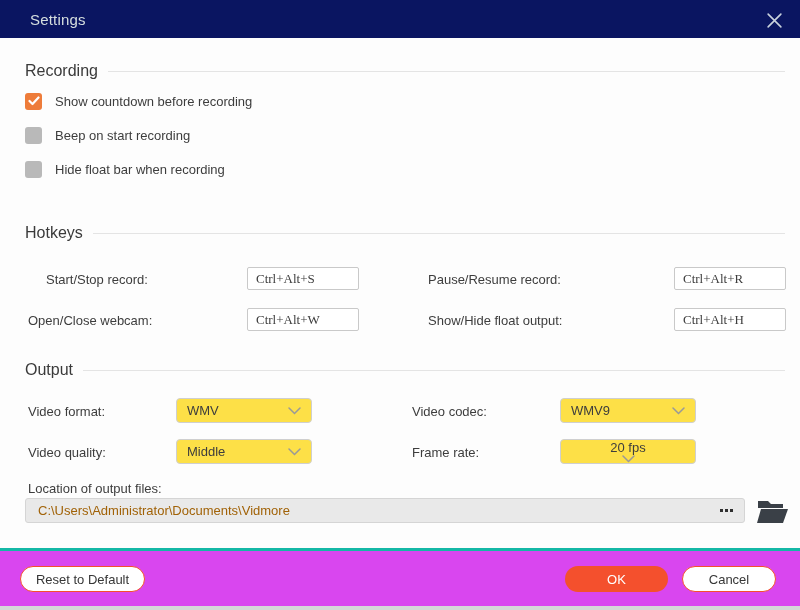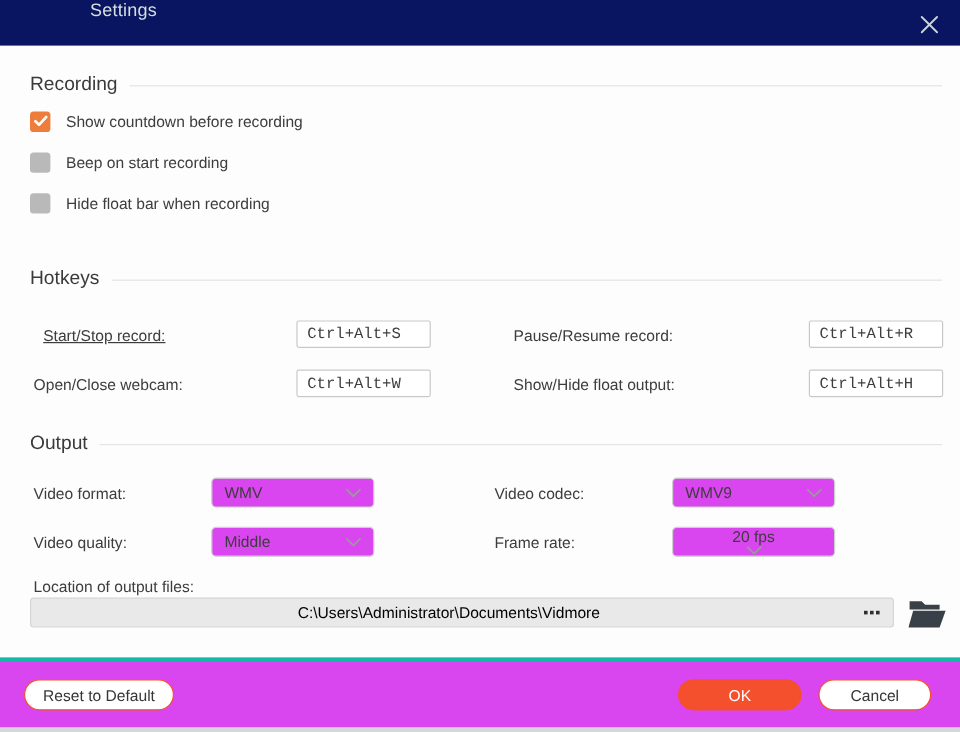--- a/index.html
+++ b/index.html
@@ -4,21 +4,21 @@
 <style>
   * { margin:0; padding:0; box-sizing:border-box; }
   html,body { background:#ffffff; }
   .window {
     position:relative; width:800px; height:610px; background:#fdfdfd;
     font-family:"Liberation Sans", "DejaVu Sans", sans-serif; overflow:hidden;
   }
   
   .titlebar {
     position:absolute; top:0; left:0; right:0; height:38px;
-    background:#0a1561; display:flex; padding-left:45px;
+    background:#0a1561; display:flex; align-items:center;
   }
   .titlebar-title { color:#d6dfdf; font-size:15px; margin-left:30px; letter-spacing:.2px; }
   .close-btn {
     position:absolute; right:14px; top:8px; width:24px; height:24px;
     display:flex; align-items:center; justify-content:center; cursor:pointer;
   }
   
   .section-head { position:absolute; left:25px; right:15px; display:flex; align-items:center; }
   .section-title { font-size:16px; color:#3a3a3a; white-space:nowrap; }
   .section-rule { flex:1; height:1px; background:#e4e4e4; margin-left:10px; }
@@ -27,37 +27,37 @@
   .checkbox { width:17px; height:17px; border-radius:3px; flex:0 0 auto; cursor:pointer;
               display:flex; align-items:center; justify-content:center; }
   .checkbox.checked { background:#ee7c3a; }
   .checkbox.unchecked { background:#b9b9b9; }
   .check-label { margin-left:13px; font-size:13px; color:#3d3d3d; }
   
   .field-label { position:absolute; font-size:13px; color:#3d3d3d; white-space:nowrap; }
   .hotkey-input {
     position:absolute; width:112px; height:23px; border:1px solid #c9c9c9; border-radius:2px;
     font-size:13px; color:#3d3d3d; padding:0 8px; background:#fff;
-    font-family:Liberation Mono, monospace; outline:none;
+    font-family:Liberation Serif, serif; outline:none;
   }
   
   .dropdown {
     position:absolute; width:136px; height:25px; border:1px solid #cfcfcf; border-radius:4px;
-    background:#d946ef; display:flex; align-items:center; justify-content:space-between;
+    background:#fde047; display:flex; align-items:center; justify-content:space-between;
     padding:0 10px; cursor:pointer;
   }
   .dropdown-value { font-size:13px; color:#3d3d3d; }
   
   .path-bar {
     position:absolute; left:25px; top:498px; width:720px; height:25px;
     background:#e9e9e9; border:1px solid #d5d5d5; border-radius:3px;
     display:flex; align-items:center;
   }
-  .path-text { font-size:13px; color:#000000; margin-left:12px; flex:1;
-               white-space:nowrap; overflow:hidden;text-align:center; }
+  .path-text { font-size:13px; color:#a16207; margin-left:12px; flex:1;
+               white-space:nowrap; overflow:hidden; }
   .browse-btn { width:32px; height:21px; margin-right:2px; display:flex;
                 align-items:center; justify-content:center; gap:2px; cursor:pointer; }
   .browse-btn .dot { width:3px; height:3px; background:#2f2f2f; }
   .folder-btn { position:absolute; left:757px; top:499px; width:32px; height:25px; cursor:pointer; }
   
   .footer { position:absolute; left:0; right:0; top:548px; bottom:0;
             background:#d946ef; border-top:3px solid #14b8a6;padding-left:36px; }
   .bottom-edge { position:absolute; left:0; right:0; bottom:0; height:4px; background:#d5d7d8; }
   .pill-btn {
     position:absolute; top:15px; height:26px; border-radius:13px; font-size:13px;
@@ -106,21 +106,21 @@
   <div class="check-row" style="top:160px;">
     <span class="checkbox unchecked"></span>
     <span class="check-label">Hide float bar when recording</span>
   </div>
 
   <div class="section-head" style="top:224px;">
     <span class="section-title">Hotkeys</span>
     <span class="section-rule"></span>
   </div>
 
-  <span class="field-label" style="left:36px; top:272px;text-decoration:underline;">Start/Stop record:</span>
+  <span class="field-label" style="left:46px; top:272px;">Start/Stop record:</span>
   <input class="hotkey-input" style="left: 247px; top: 267px;" value="Ctrl+Alt+S">
 
   <span class="field-label" style="left:428px; top:272px;">Pause/Resume record:</span>
   <input class="hotkey-input" style="left: 674px; top: 267px;" value="Ctrl+Alt+R">
 
   <span class="field-label" style="left:28px; top:313px;">Open/Close webcam:</span>
   <input class="hotkey-input" style="left: 247px; top: 308px;" value="Ctrl+Alt+W">
 
   <span class="field-label" style="left:428px; top:313px;">Show/Hide float output:</span>
   <input class="hotkey-input" style="left: 674px; top: 308px;" value="Ctrl+Alt+H">

